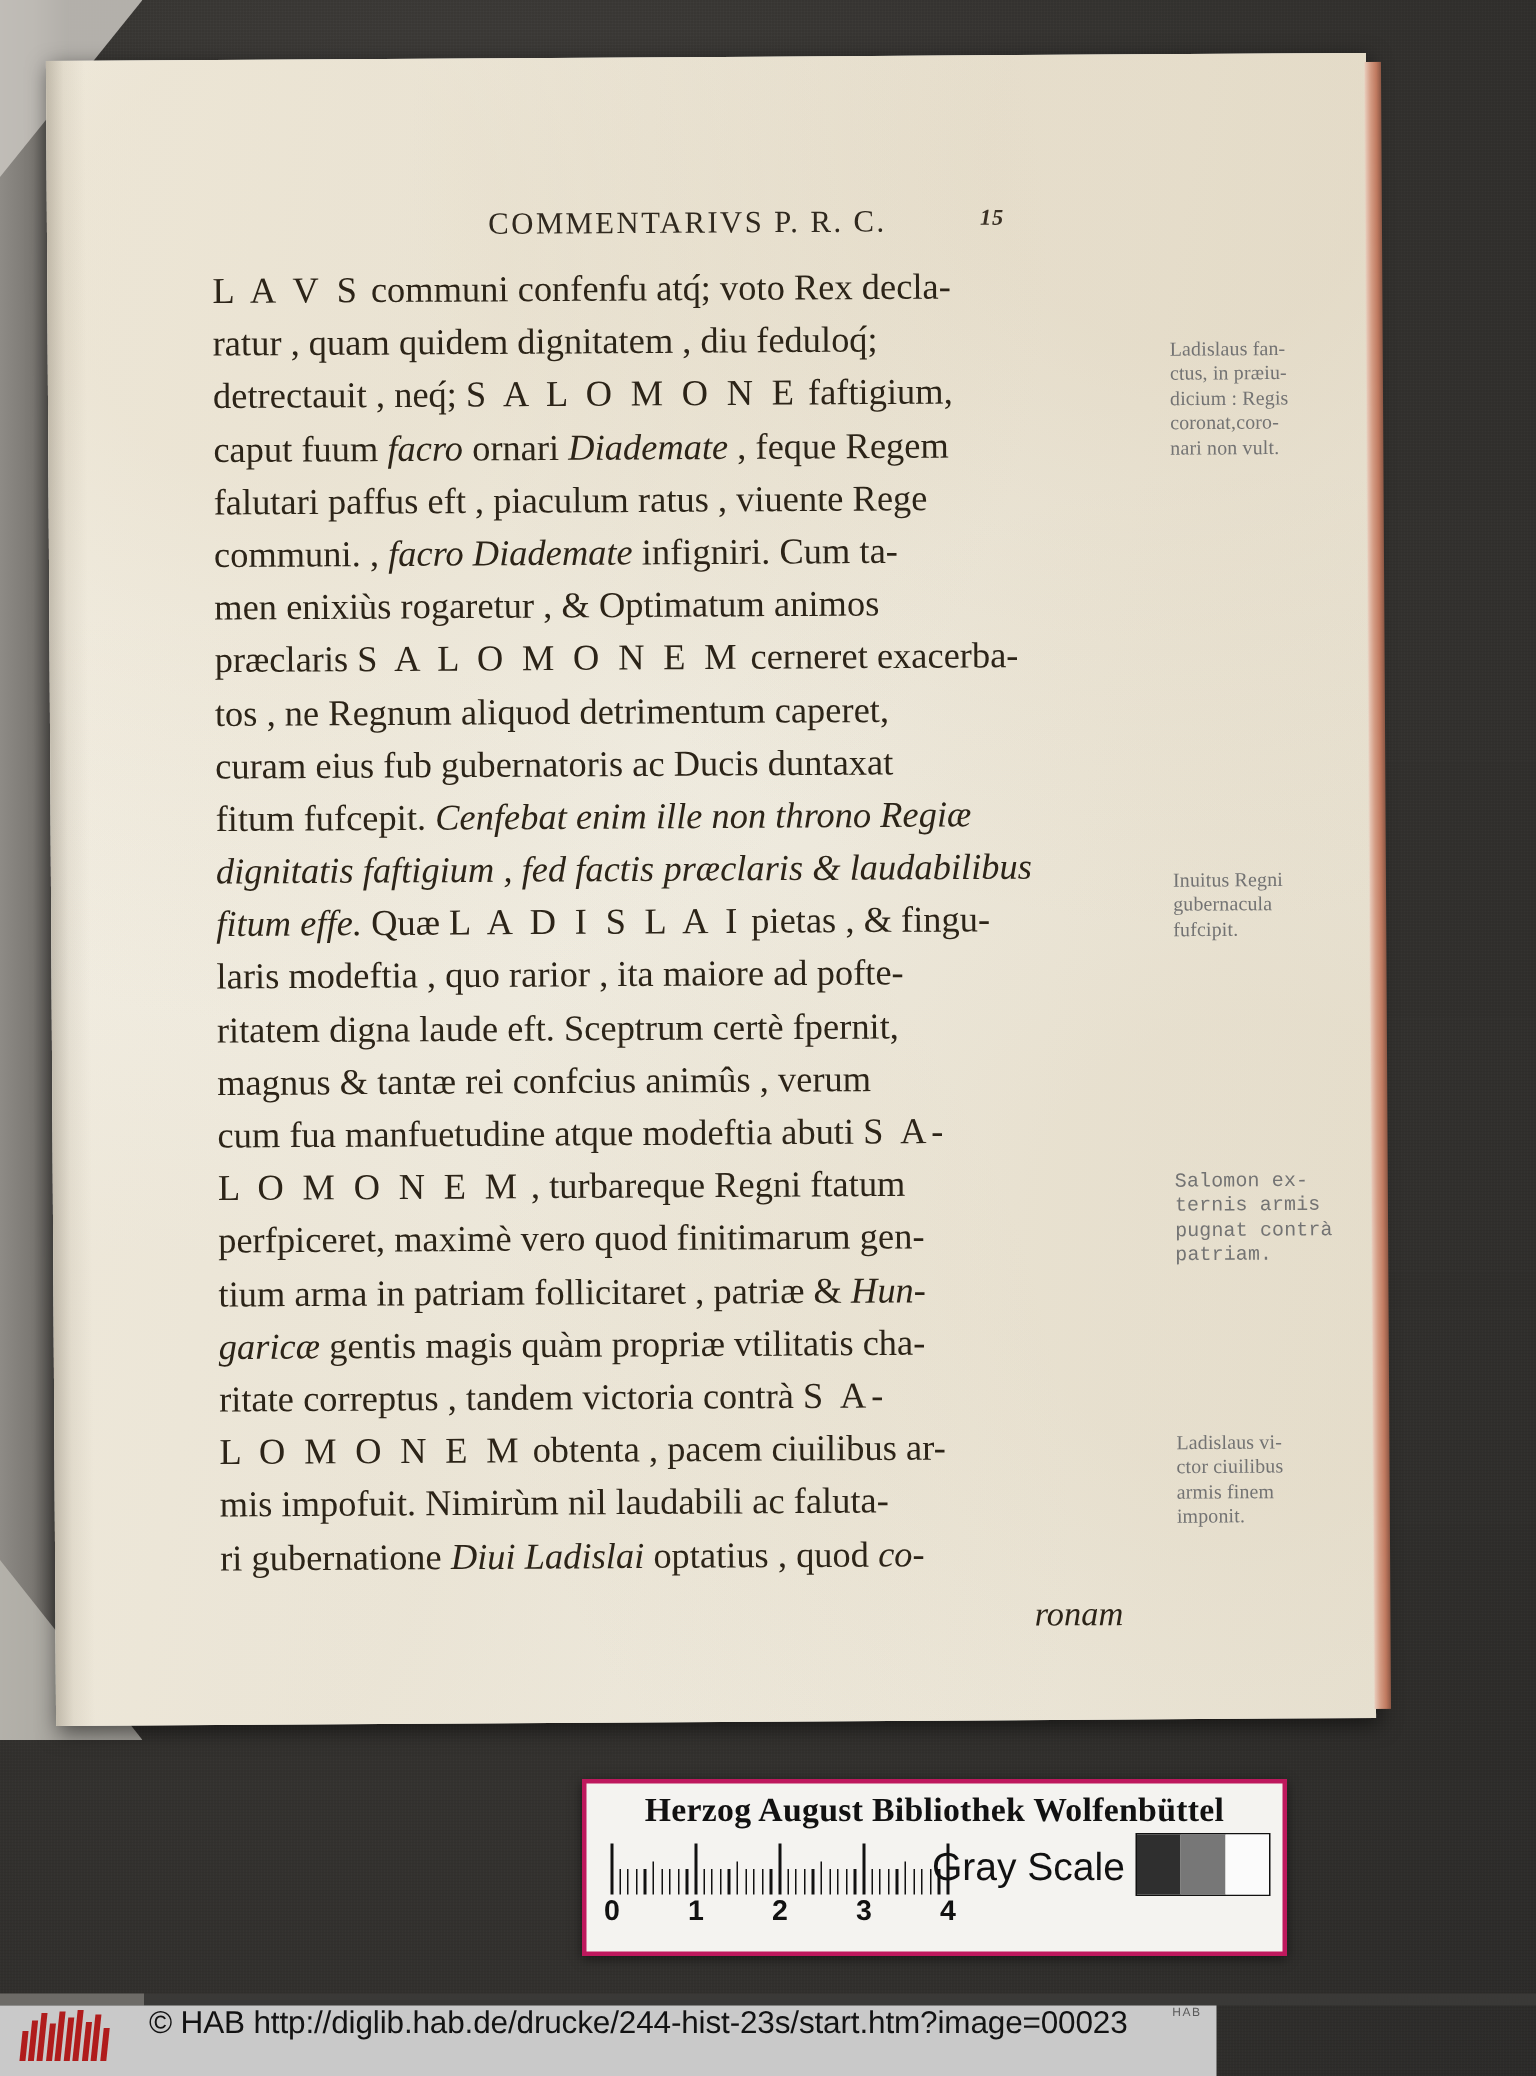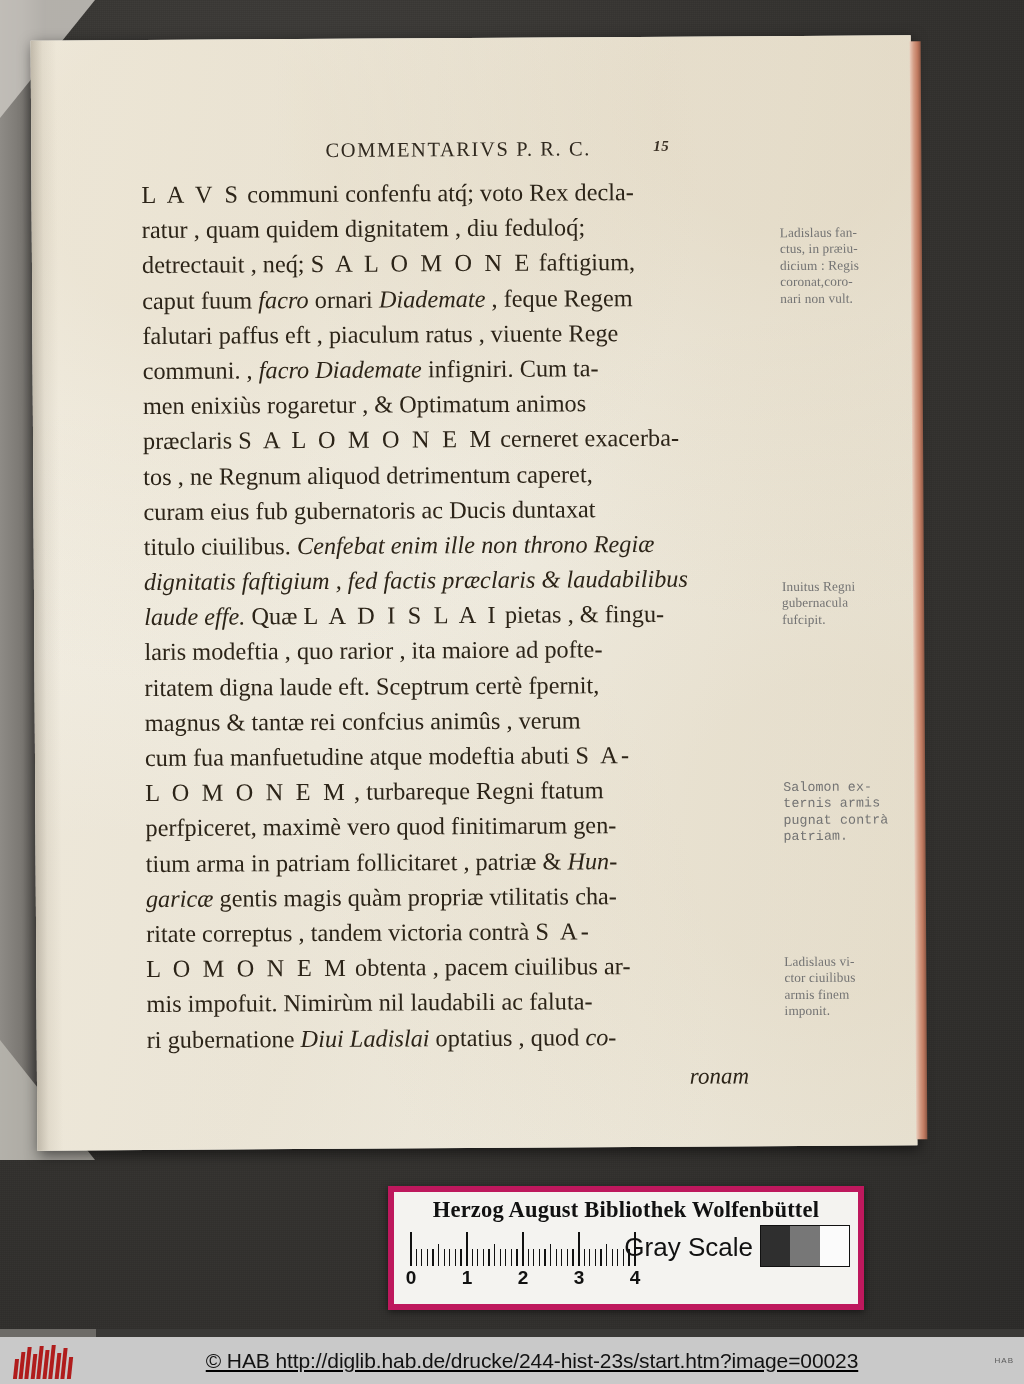--- a/index.html
+++ b/index.html
@@ -159,21 +159,21 @@
     letter-spacing:.1px;
   }
   .margnote .ln{ display:block; white-space:nowrap; }
 
   
   #calcard{
     position:absolute;
     left:388px; top:1186px;
     width:464px; height:112px;
     background:#f4f3f0;
-    border:6px solid #be185d;
+    border:3px solid #be185d;
     box-shadow:0 2px 7px rgba(0,0,0,.5);
   }
   #cal-title{
     text-align:center;
     font-family:"Liberation Serif", serif;
     font-weight:bold;
     font-size:22.5px;
     color:#111;
     margin-top:5px;
     letter-spacing:.2px;
@@ -204,25 +204,24 @@
     width:96px; height:40px;
     border:1px solid #111;
     margin-bottom:22px;
   }
   #patches div{ flex:1 1 0; }
 
   
   #footer{
     position:absolute;
     left:0; bottom:0;
-    width:1024px; height:47px;
+    width:811px; height:47px;
     background:#c9c9c9;
     display:flex;
-    align-items:center;
-    text-decoration:underline;
+    align-items:flex-start;
   }
   #hab-logo{
     width:74px; height:37px;
     margin-left:6px;
     flex:0 0 auto;
     display:flex;
     align-items:flex-end;
     justify-content:center;
     gap:2px;
   }
@@ -289,23 +288,23 @@
           <span class="ln"><span class="sc">L A V S</span><span> communi confenfu atq́; voto Rex decla-</span></span>
           <span class="ln"><span>ratur , quam quidem dignitatem , diu feduloq́;</span></span>
           <span class="ln"><span>detrectauit , neq́; </span><span class="sc">S A L O M O N E</span><span> faftigium,</span></span>
           <span class="ln"><span>caput fuum </span><span class="it">facro</span><span> ornari </span><span class="it">Diademate</span><span> , feque Regem</span></span>
           <span class="ln"><span>falutari paffus eft , piaculum ratus , viuente Rege</span></span>
           <span class="ln"><span>communi. , </span><span class="it">facro Diademate</span><span> infigniri.   Cum ta-</span></span>
           <span class="ln"><span>men enixiùs rogaretur , &amp; Optimatum animos</span></span>
           <span class="ln"><span>præclaris  </span><span class="sc">S A L O M O N E M</span><span> cerneret exacerba-</span></span>
           <span class="ln"><span>tos , ne Regnum aliquod detrimentum caperet,</span></span>
           <span class="ln"><span>curam eius fub gubernatoris ac Ducis duntaxat</span></span>
-          <span class="ln"><span>titulo ciuilibus.   </span><span class="it">Cenfebat enim ille non throno Regiæ</span></span>
+          <span class="ln"><span>fitum fufcepit.   </span><span class="it">Cenfebat enim ille non throno Regiæ</span></span>
           <span class="ln"><span class="it">dignitatis faftigium ,    fed factis præclaris &amp; laudabilibus</span></span>
-          <span class="ln"><span class="it">laude effe.</span><span>   Quæ </span><span class="sc">L A D I S L A I</span><span> pietas , &amp; fingu-</span></span>
+          <span class="ln"><span class="it">fitum effe.</span><span>   Quæ </span><span class="sc">L A D I S L A I</span><span> pietas , &amp; fingu-</span></span>
           <span class="ln"><span>laris modeftia , quo rarior , ita maiore ad pofte-</span></span>
           <span class="ln"><span>ritatem digna laude eft.  Sceptrum certè fpernit,</span></span>
           <span class="ln"><span>magnus &amp; tantæ rei confcius animûs ,    verum</span></span>
           <span class="ln"><span>cum fua manfuetudine atque modeftia abuti </span><span class="sc">S A-</span></span>
           <span class="ln"><span class="sc">L O M O N E M</span><span> ,    turbareque Regni ftatum</span></span>
           <span class="ln"><span>perfpiceret, maximè vero quod finitimarum gen-</span></span>
           <span class="ln"><span>tium arma in patriam follicitaret ,  patriæ &amp; </span><span class="it">Hun-</span></span>
           <span class="ln"><span class="it">garicæ</span><span> gentis magis quàm propriæ vtilitatis cha-</span></span>
           <span class="ln"><span>ritate correptus ,   tandem victoria contrà </span><span class="sc">S A-</span></span>
           <span class="ln"><span class="sc">L O M O N E M</span><span>  obtenta , pacem ciuilibus ar-</span></span>

